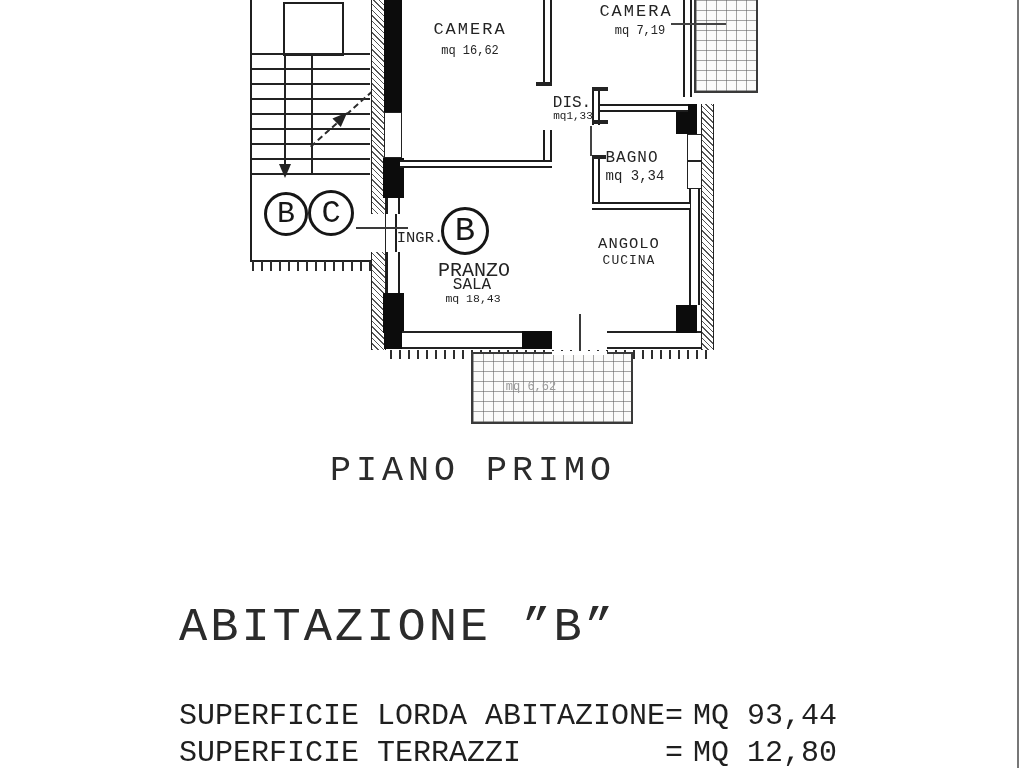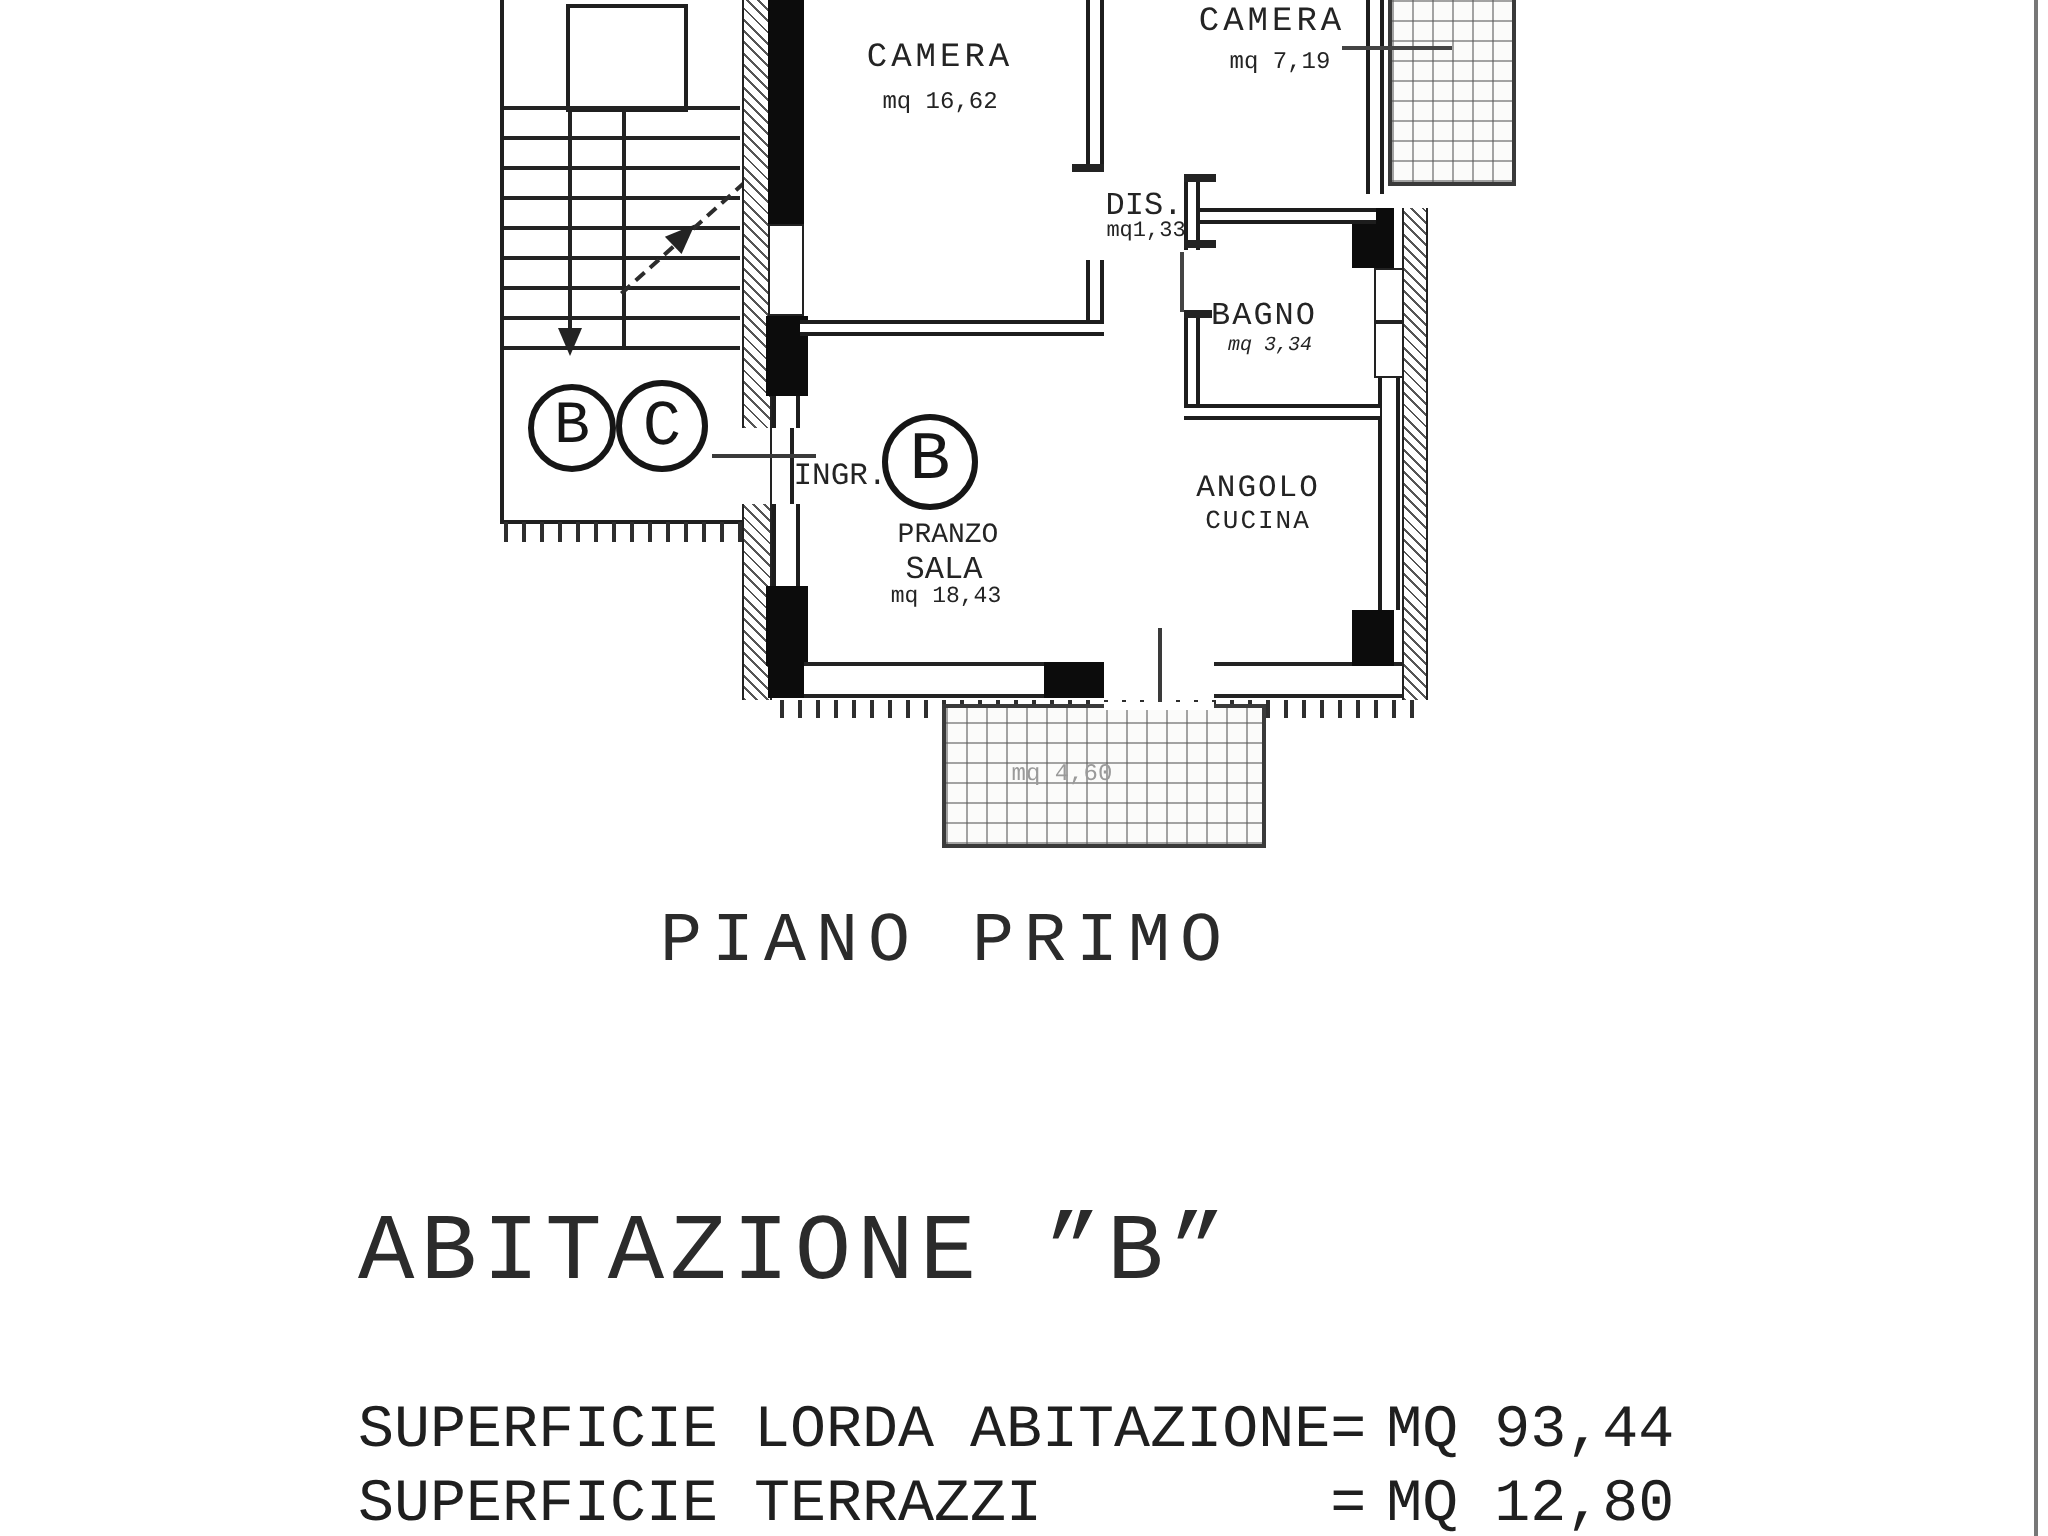--- a/index.html
+++ b/index.html
@@ -108,28 +108,28 @@
       <span>B</span>
     </div>
 
     <div class="abs lbl" style="left:470px;top:21px;font-size:17px;letter-spacing:2px;">CAMERA</div>
     <div class="abs lbl" style="left:470px;top:45px;font-size:12px;">mq 16,62</div>
     <div class="abs lbl" style="left:636px;top:3px;font-size:17px;letter-spacing:2px;">CAMERA</div>
     <div class="abs lbl" style="left:640px;top:25px;font-size:12px;">mq 7,19</div>
     <div class="abs lbl" style="left:572px;top:95px;font-size:16px;">DIS.</div>
     <div class="abs lbl" style="left:573px;top:111px;font-size:11px;">mq1,33</div>
     <div class="abs lbl" style="left:632px;top:150px;font-size:16px;letter-spacing:1px;">BAGNO</div>
-    <div class="abs lbl" style="left:635px;top:169px;font-size:10px;font-style:italic;">mq 3,34</div>
+    <div class="abs lbl" style="left:635px;top:169px;font-size:14px;">mq 3,34</div>
     <div class="abs lbl" style="left:629px;top:237px;font-size:15.5px;letter-spacing:1px;">ANGOLO</div>
     <div class="abs lbl" style="left:629px;top:254px;font-size:13px;letter-spacing:1px;">CUCINA</div>
     <div class="abs lbl" style="left:420px;top:231px;font-size:15.5px;">INGR.</div>
-    <div class="abs lbl" style="left:474px;top:261px;font-size:14px;">PRANZO</div>
+    <div class="abs lbl" style="left:474px;top:261px;font-size:20px;">PRANZO</div>
     <div class="abs lbl" style="left:472px;top:277px;font-size:16px;">SALA</div>
     <div class="abs lbl" style="left:473px;top:293px;font-size:11.5px;">mq 18,43</div>
-    <div class="abs lbl" style="left:531px;top:381px;font-size:12px;color:#9a9a9a;">mq 4,60</div>
+    <div class="abs lbl" style="left:531px;top:381px;font-size:12px;color:#9a9a9a;">mq 6,62</div>
   </div>
 
   <div class="abs title" style="left:330px;top:451px;font-size:35px;letter-spacing:5px;">PIANO PRIMO</div>
 
   <div class="abs title" style="left:179px;top:601px;font-size:47px;letter-spacing:3px;">ABITAZIONE ”B”</div>
 
   <div class="abs srow" style="left:179px;top:699px;">
     <span class="rl">SUPERFICIE LORDA ABITAZIONE</span><span class="eq">=</span><span>MQ 93,44</span>
   </div>
   <div class="abs srow" style="left:179px;top:736px;">

